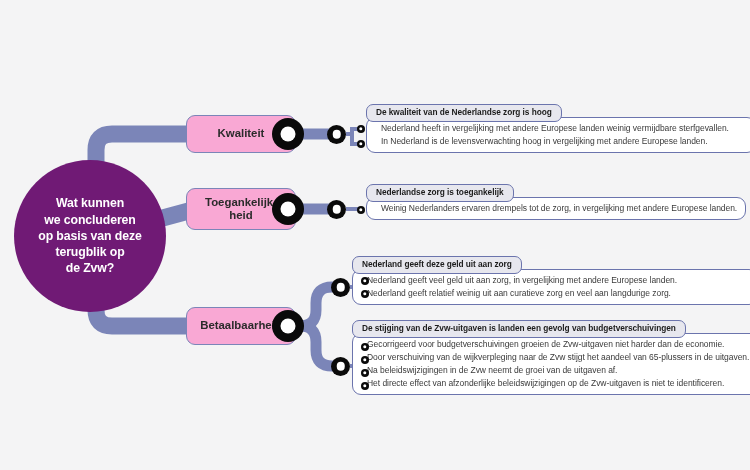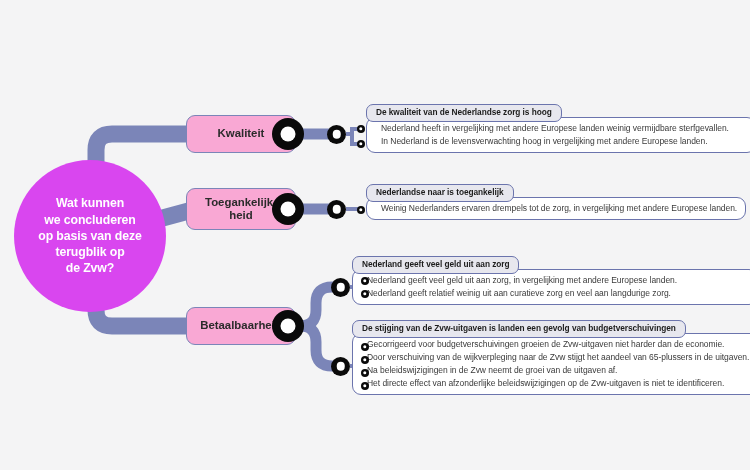--- a/index.html
+++ b/index.html
@@ -28,21 +28,21 @@
   }
 
   
   .center-node {
     position: absolute;
     left: 14px;
     top: 160px;
     width: 152px;
     height: 152px;
     border-radius: 50%;
-    background: #d946ef;
+    background: #701a75;
     z-index: 3;
     display: flex;
     align-items: center;
     justify-content: center;
     text-align: center;
   }
   .center-node .ctext {
     color: #ffffff;
     font-size: 12.3px;
     font-weight: bold;
@@ -189,35 +189,35 @@
   <div class="donut small" style="left:357px; top:140px;"></div>
 
   <div class="branch" style="left:186px; top:188px; width:110px; height:42px;">
     <div class="btext">Toegankelijk-
 heid</div>
   </div>
   <div class="donut big" style="left:272px; top:193px;"></div>
   <div class="donut mid" style="left:327px; top:199.5px;"></div>
 
   <div class="leafgroup" style="left:334px; top:181px;">
-    <div class="leafhead">Nederlandse naar is toegankelijk</div>
+    <div class="leafhead">Nederlandse zorg is toegankelijk</div>
     <div class="leafbody" style="width:380px;">
       <div class="leafline">Weinig Nederlanders ervaren drempels tot de zorg, in vergelijking met andere Europese landen.</div>
     </div>
   </div>
   <div class="donut small" style="left:357px; top:205.5px;"></div>
 
   <div class="branch" style="left:186px; top:307px; width:110px; height:38px;">
     <div class="btext">Betaalbaarheid</div>
   </div>
   <div class="donut big" style="left:272px; top:310px;"></div>
 
   <div class="donut mid" style="left:331px; top:277.5px;"></div>
   <div class="leafgroup" style="left:320px; top:253px;">
-    <div class="leafhead">Nederland geeft veel geld uit aan zorg</div>
+    <div class="leafhead">Nederland geeft deze geld uit aan zorg</div>
     <div class="leafbody" style="width:406px;">
       <div class="leafline">Nederland geeft veel geld uit aan zorg, in vergelijking met andere Europese landen.</div>
       <div class="leafline">Nederland geeft relatief weinig uit aan curatieve zorg en veel aan langdurige zorg.</div>
     </div>
   </div>
   <div class="donut small" style="left:361px; top:277px;"></div>
   <div class="donut small" style="left:361px; top:290px;"></div>
 
   <div class="donut mid" style="left:331px; top:356.5px;"></div>
   <div class="leafgroup" style="left:320px; top:317px;">

